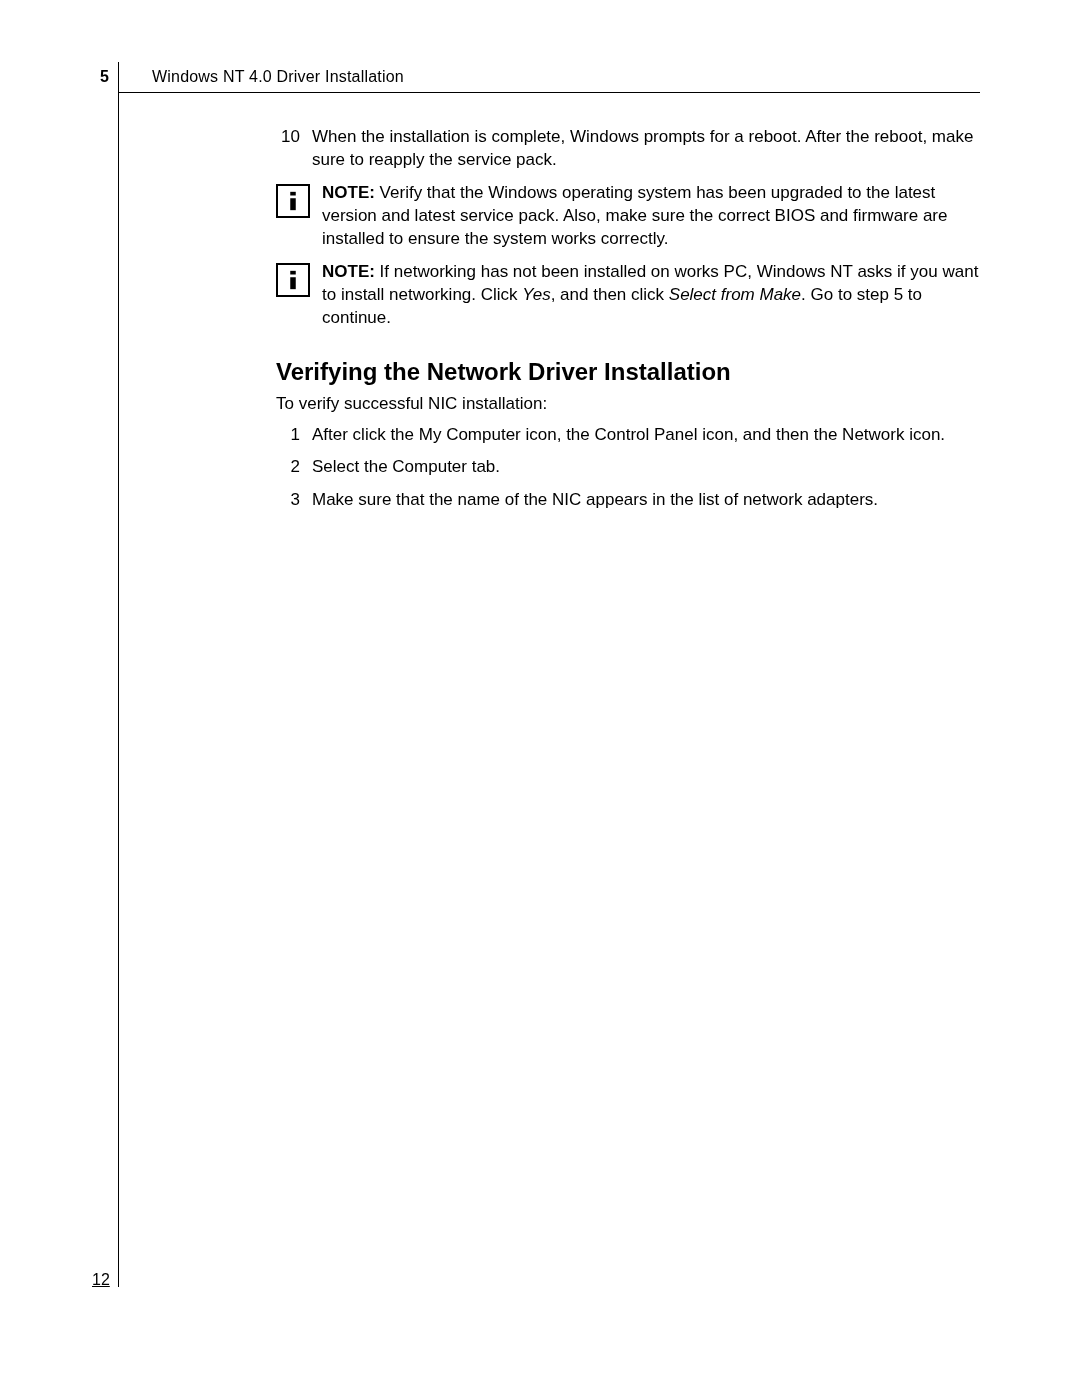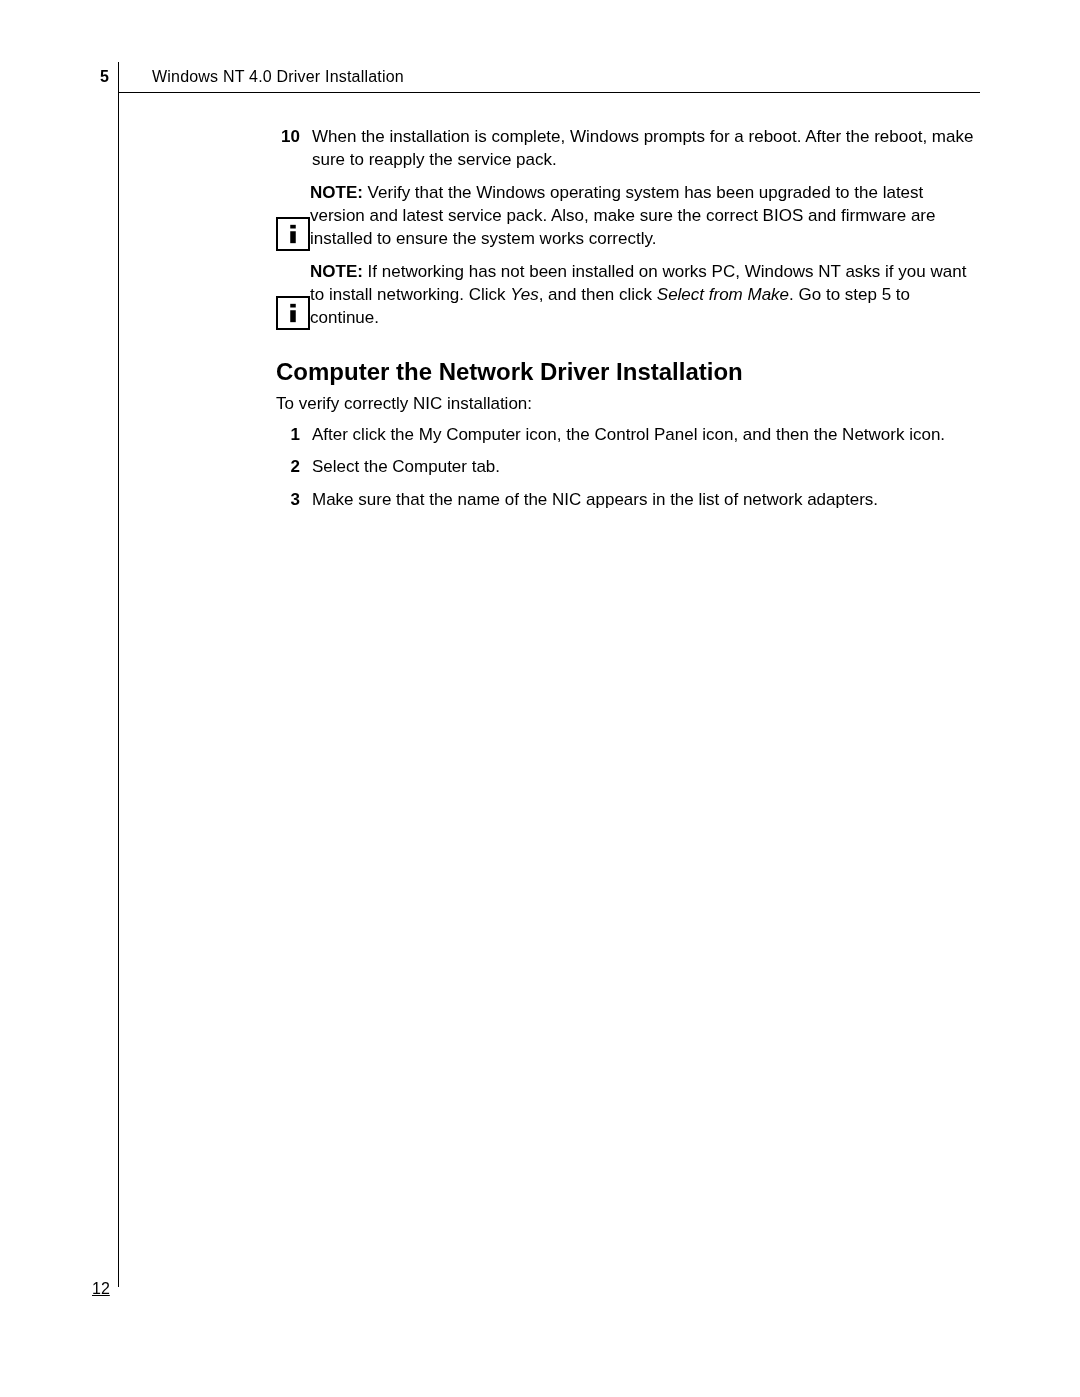--- a/index.html
+++ b/index.html
@@ -57,28 +57,29 @@
   .ol-item {
     display: flex;
     margin-bottom: 10px;
     font-size: 17px;
     line-height: 1.35;
   }
   .ol-num {
     width: 36px;
     flex: 0 0 36px;
     text-align: right;
-    font-weight: 700;
+    font-weight: 400;
     padding-right: 12px;
   }
   .ol-num.wide { width: 36px; }
   .ol-body { flex: 1; }
   .note-block {
     display: flex;
-    align-items: flex-end;
+    align-items: flex-start;
+    gap: 12px;
     margin: 6px 0 10px 0;
   }
   .info-icon {
     flex: 0 0 34px;
     width: 34px;
     height: 34px;
     border: 2px solid #000;
     display: flex;
     align-items: center;
     justify-content: center;
@@ -98,21 +99,21 @@
     margin-top: 28px;
     margin-bottom: 8px;
   }
   .intro {
     font-size: 17px;
     margin-bottom: 10px;
   }
   .pagenum {
     position: absolute;
     left: 92px;
-    bottom: 99px;
+    bottom: 108px;
     font-size: 16px;
     text-decoration: underline;
   }
 </style>
 </head>
 <body>
 
 <div class="page">
   <div class="vrule"></div>
   <div class="hrule"></div>
@@ -146,22 +147,22 @@
         <svg viewBox="0 0 20 24">
           <rect x="7" y="2" width="6" height="4" fill="#000"></rect>
           <rect x="7" y="9" width="6" height="13" fill="#000"></rect>
         </svg>
       </div>
       <div class="note-text">
         <span class="note-label">NOTE:</span><span> If networking has not been installed on works PC, Windows NT asks if you want to install networking. Click </span><span class="ital">Yes</span><span>, and then click </span><span class="ital">Select from Make</span><span>. Go to step 5 to continue.</span>
       </div>
     </div>
 
-    <h2 class="section">Computer the Network Driver Installation</h2>
-    <p class="intro">To verify correctly NIC installation:</p>
+    <h2 class="section">Verifying the Network Driver Installation</h2>
+    <p class="intro">To verify successful NIC installation:</p>
 
     <div class="ol-item">
       <div class="ol-num">1</div>
       <div class="ol-body">After click the My Computer icon, the Control Panel icon, and then the Network icon.</div>
     </div>
     <div class="ol-item">
       <div class="ol-num">2</div>
       <div class="ol-body">Select the Computer tab.</div>
     </div>
     <div class="ol-item">

